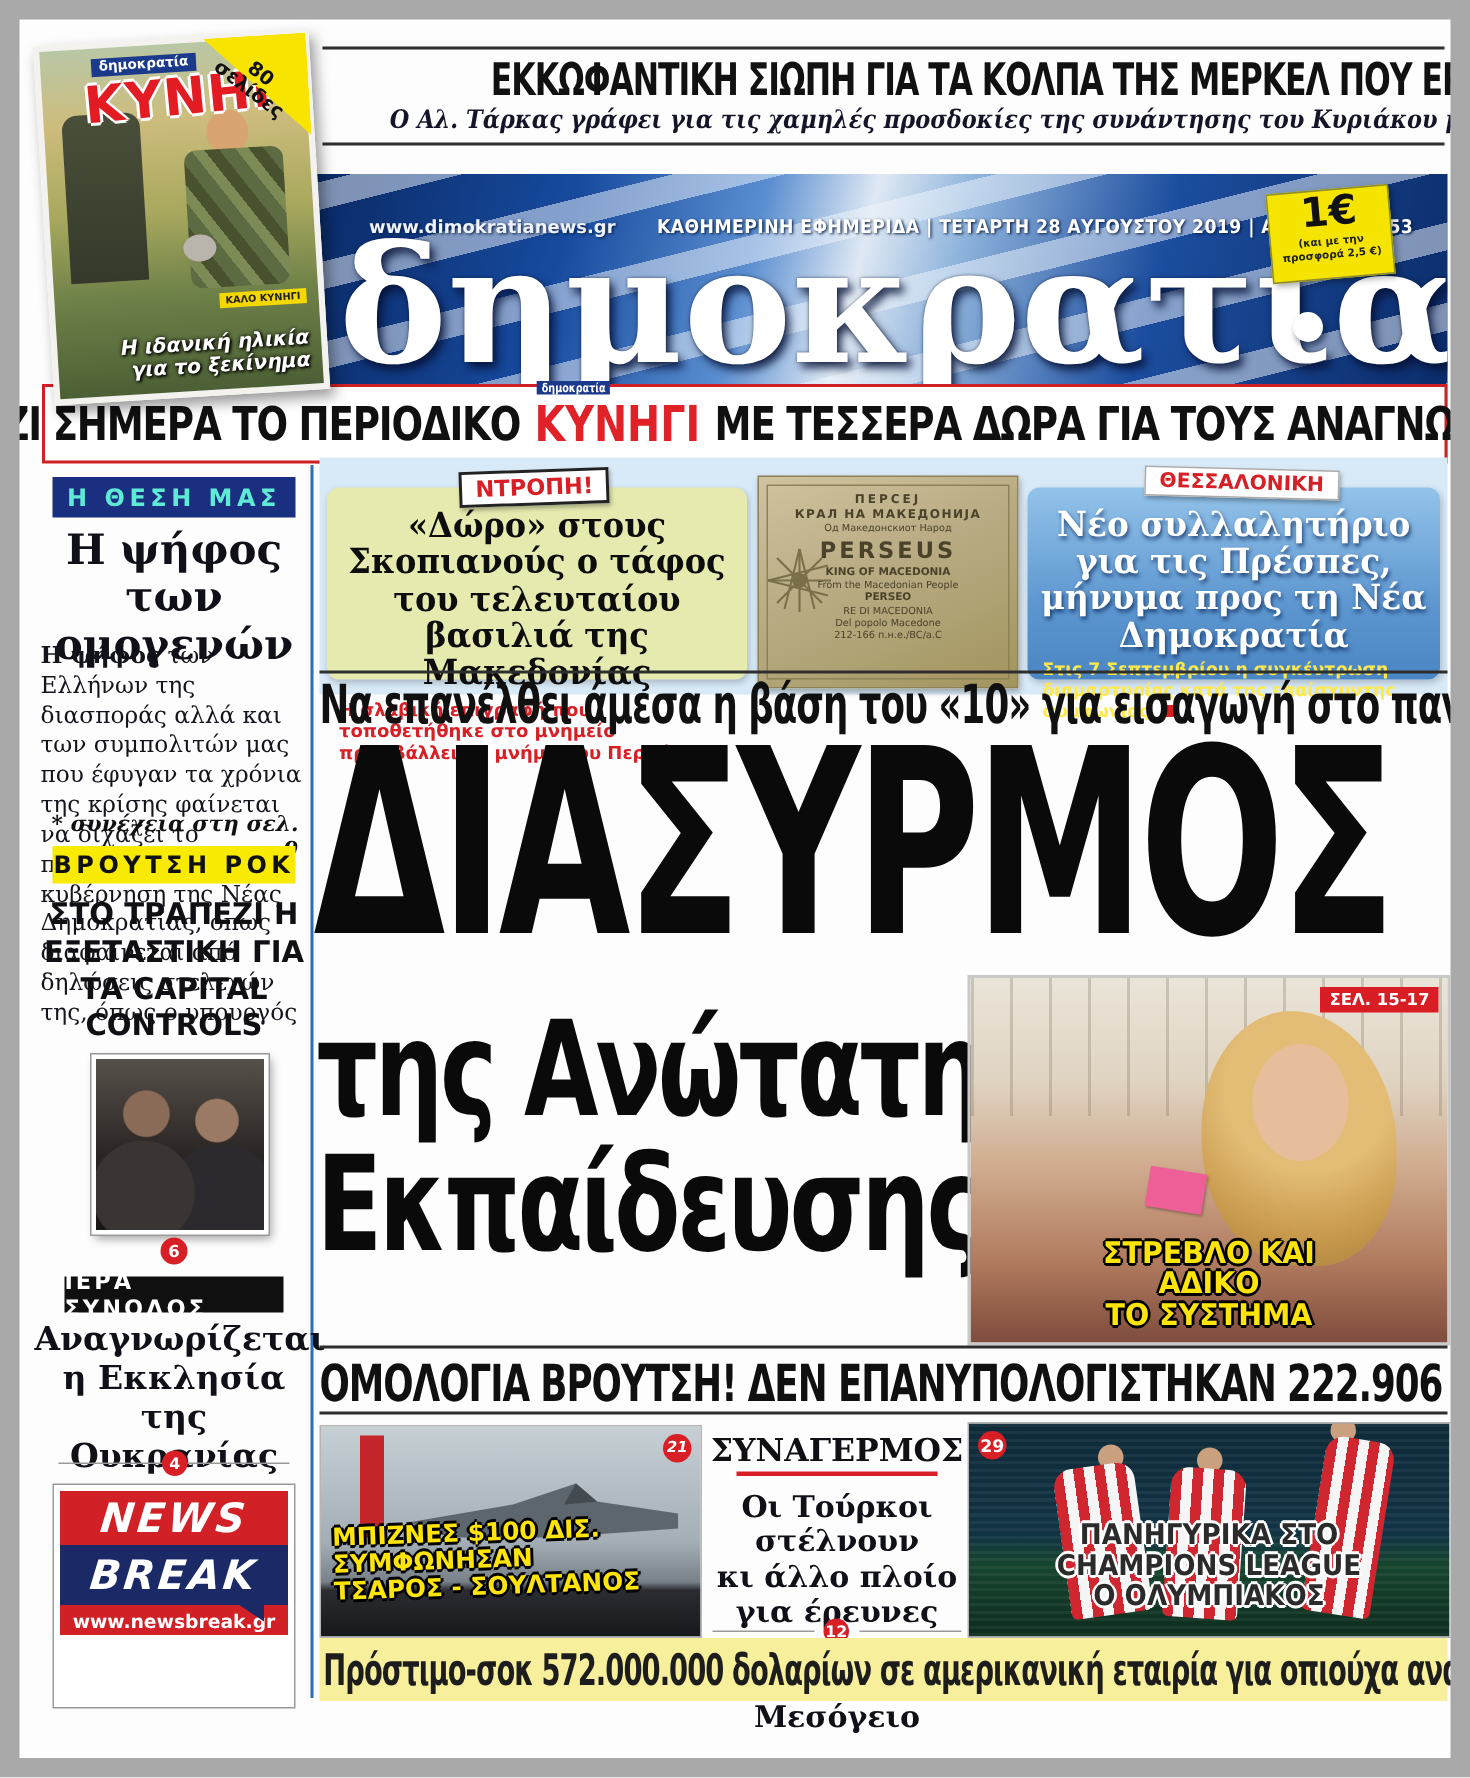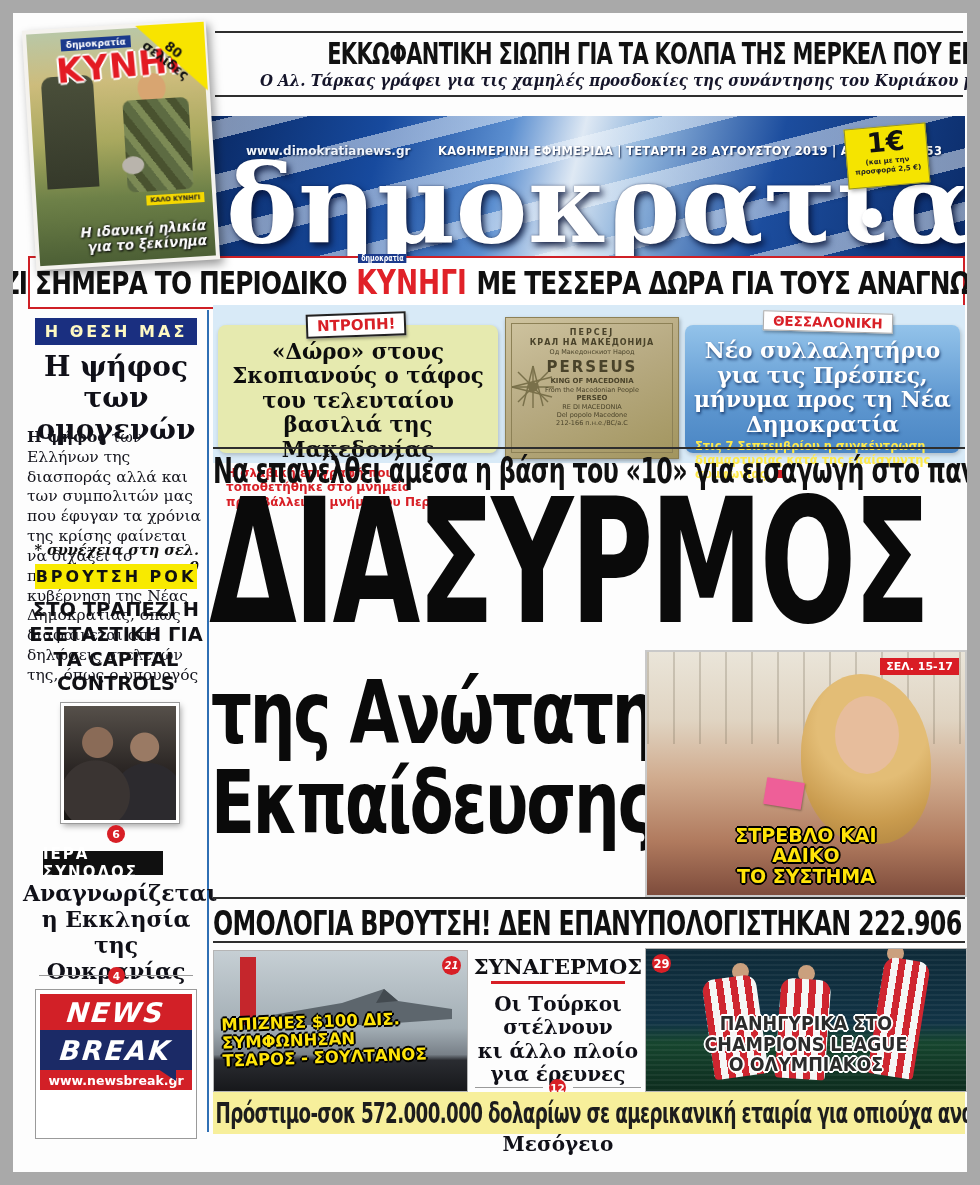--- a/index.html
+++ b/index.html
@@ -75,21 +75,21 @@
   .promo{left:15px;top:243px;width:937px;height:53px;background:#fff;border:2px solid #cf2026;
     box-sizing:border-box;display:flex;align-items:center;justify-content:center;}
   .promo-inner{display:flex;align-items:center;gap:12px;transform:scaleX(.80);white-space:nowrap;}
   .promo-txt{font-size:31px;font-weight:bold;color:#101010;letter-spacing:-1px;}
   .promo-brand{position:relative;font-size:33px;font-weight:bold;color:#e02128;letter-spacing:0;}
   .promo-tag{position:absolute;top:-9px;left:2px;background:#1b3a8c;color:#fff;font-size:8px;
     font-weight:bold;padding:0 4px;letter-spacing:0;}
 
   
   .vline{left:194px;top:297px;width:2px;height:822px;background:#2f6fb4;}
-  .thesi{left:22px;top:305px;width:162px;height:27px;background:#1a2f80;color:#fef9c3;
+  .thesi{left:22px;top:305px;width:162px;height:27px;background:#1a2f80;color:#5eead4;
     font-weight:bold;font-size:16px;letter-spacing:3px;display:flex;align-items:center;justify-content:center;}
   .op-title{left:10px;top:338px;width:186px;text-align:center;font-family:"DejaVu Serif",serif;
     font-weight:bold;font-size:28px;line-height:1.12;color:#101018;}
   .op-body{left:14px;top:414px;width:178px;font-family:"DejaVu Serif",serif;font-size:15.5px;
     line-height:1.28;color:#14141c;text-align:left;}
   .op-more{left:14px;top:528px;width:172px;text-align:right;font-family:"DejaVu Serif",serif;
     font-weight:bold;font-style:italic;font-size:14.5px;color:#111;}
   .rock-label{left:22px;top:551px;width:162px;height:25px;background:#f8ea00;color:#111;
     font-weight:bold;font-size:16px;letter-spacing:3px;display:flex;align-items:center;justify-content:center;}
   .rock-title{left:10px;top:584px;width:186px;text-align:center;font-weight:bold;font-size:20px;
@@ -98,21 +98,21 @@
     outline:1px solid #9a9a9a;box-shadow:2px 3px 6px rgba(0,0,0,.35);
     background:
       radial-gradient(circle at 30% 32%,#8a6b57 0 15px,rgba(0,0,0,0) 16px),
       radial-gradient(circle at 72% 36%,#9a7a64 0 14px,rgba(0,0,0,0) 15px),
       radial-gradient(circle at 28% 78%,#3a3432 0 34px,rgba(0,0,0,0) 35px),
       radial-gradient(circle at 75% 82%,#2c2a2e 0 36px,rgba(0,0,0,0) 37px),
       linear-gradient(#56504a 0%,#2b2624 55%,#191715 100%);}
   .badge{background:#d81f26;color:#fff;border-radius:50%;display:flex;align-items:center;
     justify-content:center;font-weight:bold;}
   .rock-badge{left:94px;top:812px;width:18px;height:18px;font-size:11px;}
-  .synod-label{left:30px;top:838px;width:120px;height:24px;background:#101010;color:#fff;
+  .synod-label{left:30px;top:838px;width:146px;height:24px;background:#101010;color:#fff;
     font-weight:bold;font-size:15px;letter-spacing:2px;display:flex;align-items:center;justify-content:center;}
   .synod-title{left:10px;top:868px;width:186px;text-align:center;font-family:"DejaVu Serif",serif;
     font-weight:bold;font-size:22px;line-height:1.18;color:#101018;}
   .synod-line{left:26px;top:962px;width:154px;height:1px;background:#9a9a9a;}
   .synod-badge{left:95px;top:954px;width:17px;height:17px;font-size:10.5px;z-index:2;}
   .nb{left:22px;top:976px;width:162px;height:150px;background:#fff;border:1px solid #9a9a9a;
     box-sizing:border-box;padding:4px;}
   .nb-news{height:36px;background:#d22027;display:flex;align-items:center;justify-content:center;}
   .nb-news span{color:#fff;font-weight:bold;font-style:italic;font-size:27px;letter-spacing:2px;transform:skewX(-6deg);}
   .nb-break{height:40px;background:#1b2a66;display:flex;align-items:center;justify-content:center;position:relative;}

